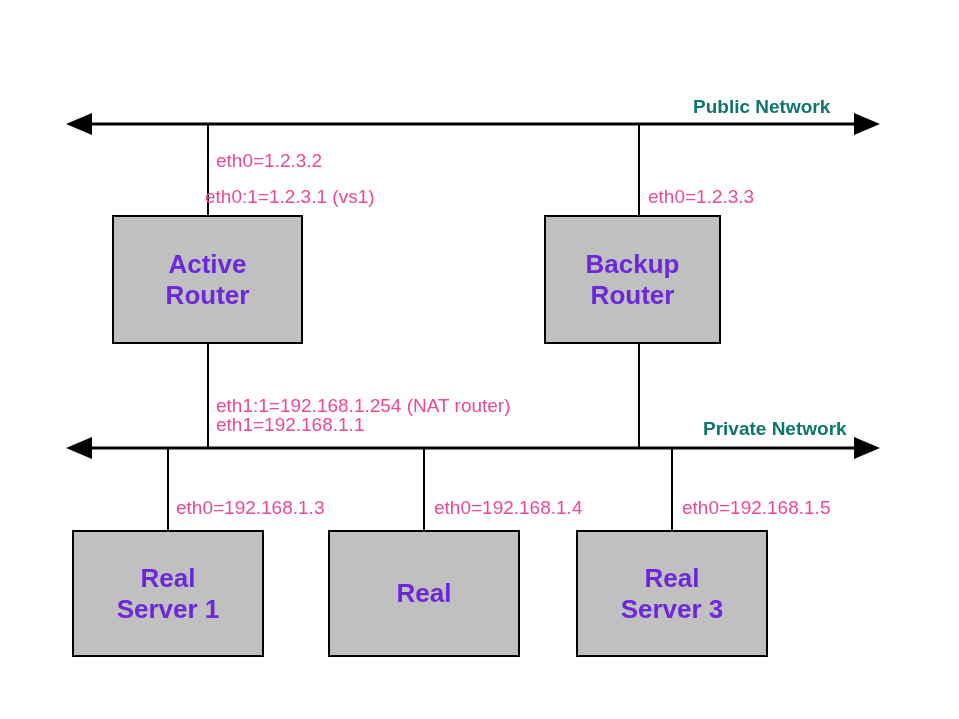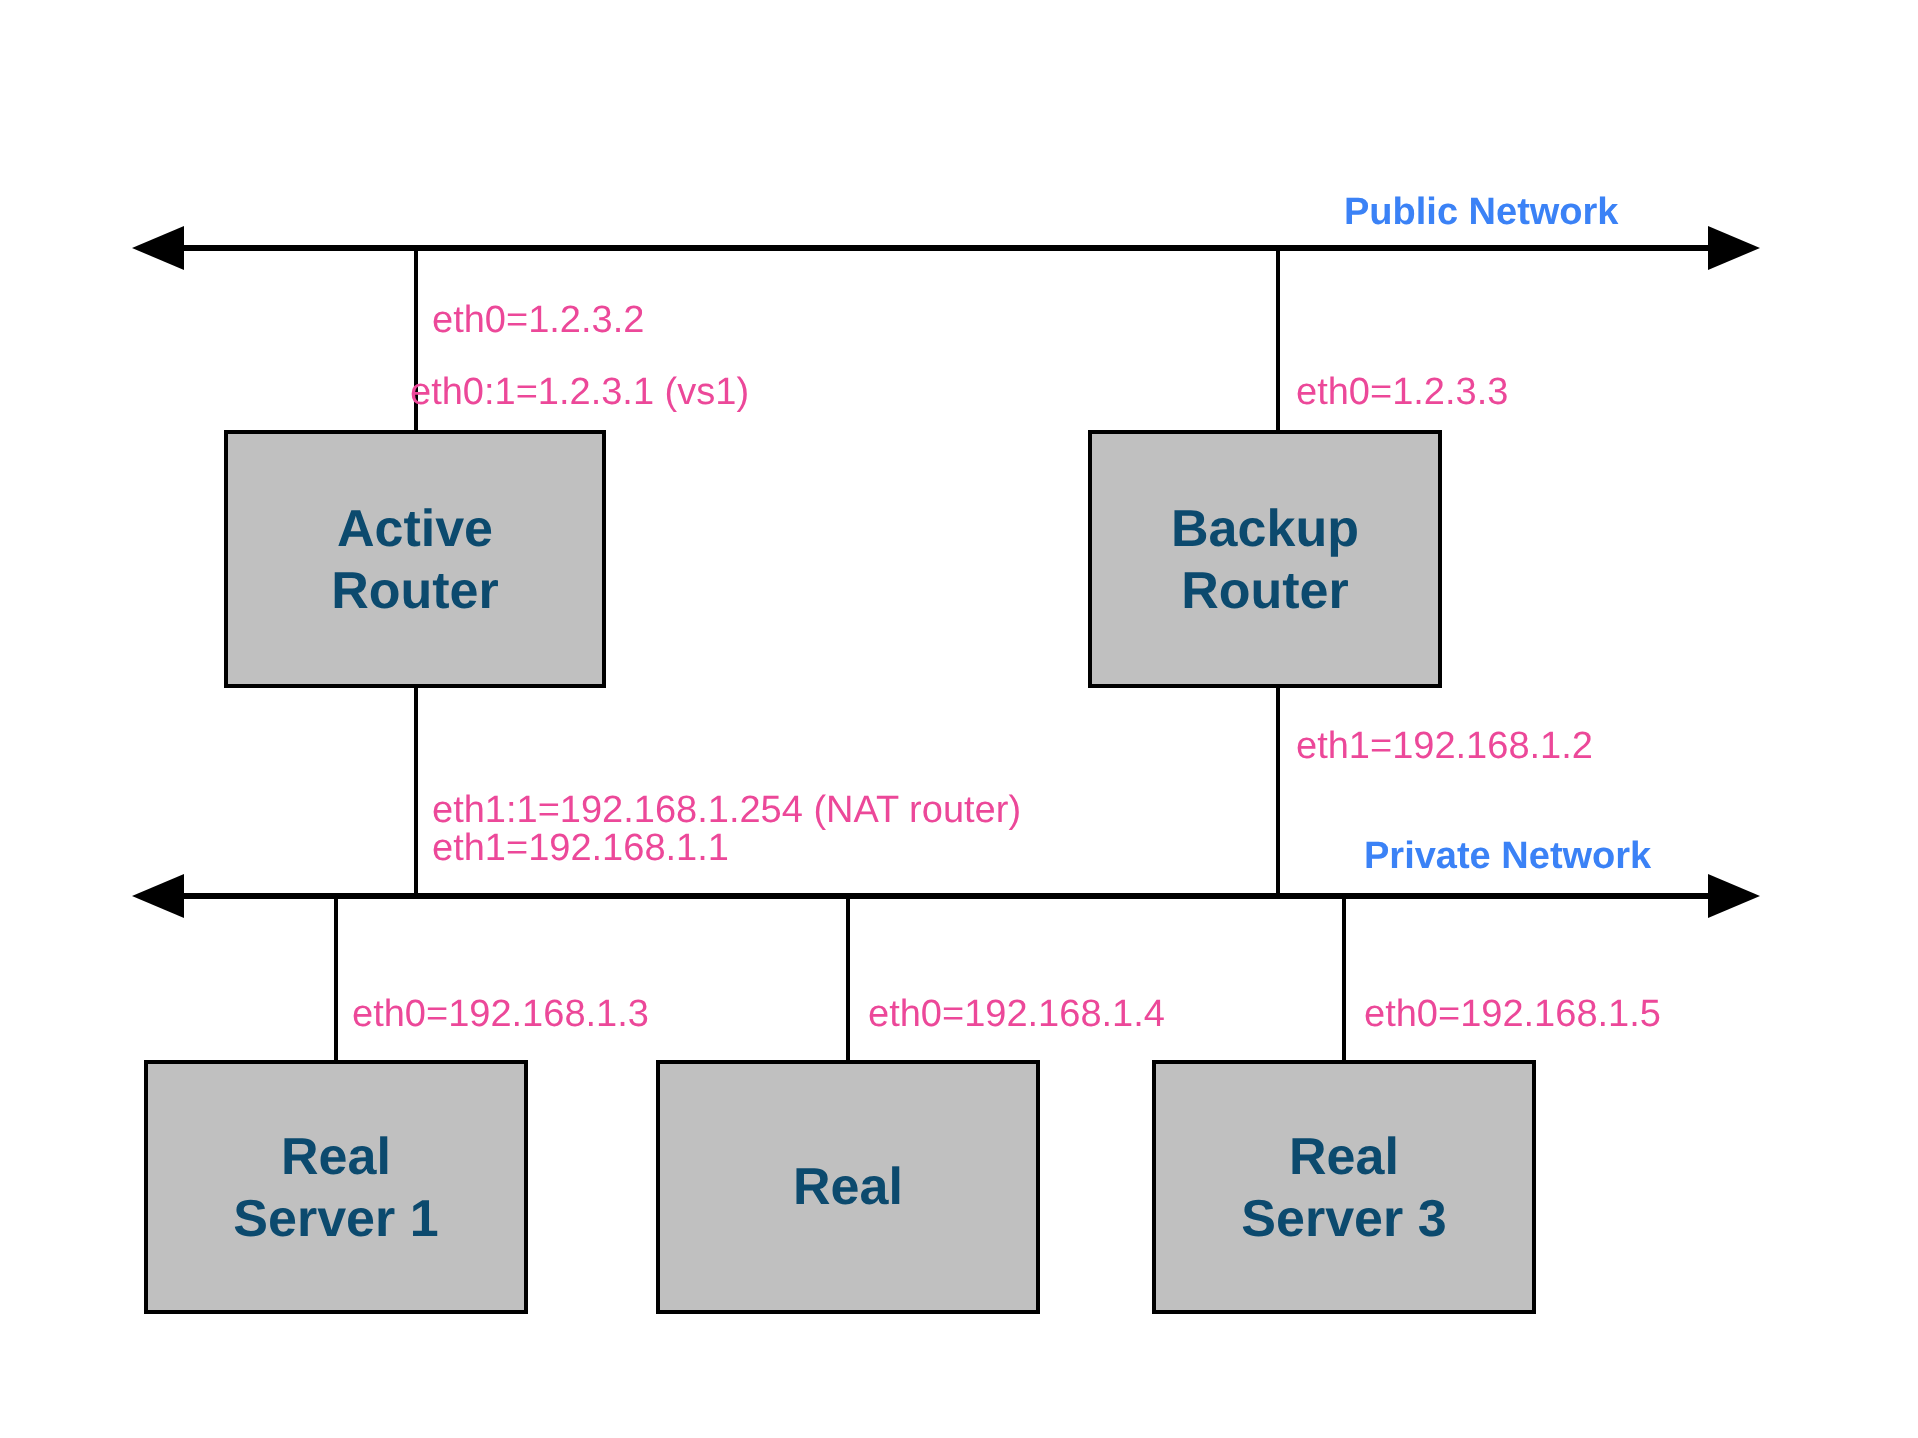--- a/index.html
+++ b/index.html
@@ -30,39 +30,40 @@
     background: #c0c0c0;
     border: 2px solid #000000;
     display: flex;
     flex-direction: column;
     align-items: center;
     justify-content: center;
     text-align: center;
     font-weight: bold;
     font-size: 26px;
     line-height: 1.16;
-    color: #0c4a6e;
+    color: #6d28d9;
   }
   .node-line {
     display: block;
     white-space: nowrap;
   }
   .if-label {
     position: absolute;
     font-size: 19px;
     color: #ec4899;
     white-space: nowrap;
     line-height: 1.45;
   }
   .bus-label {
     position: absolute;
     font-size: 19px;
     font-weight: bold;
-    color: #3b82f6;
+    color: #0f766e;
     white-space: nowrap;
+    margin-left: 21px;
   }
 </style>
 </head>
 <body>
 
 <div id="canvas">
 
   <svg id="diagram-svg" viewBox="0 0 959 719" xmlns="http://www.w3.org/2000/svg">
 
     <g>
@@ -107,21 +108,20 @@
 
   <div class="node-box" style="left:544px; top:215px; width:177px; height:129px;">
     <span class="node-line">Backup</span>
     <span class="node-line">Router</span>
   </div>
 
   <div class="if-label" style="left:216px; top:379px;margin-top:32px;">eth1=192.168.1.1</div>
 
   <div class="if-label" style="left:216px; top:392px;">eth1:1=192.168.1.254 (NAT router)</div>
 
-  <div class="if-label" style="left:648px; top:360px;">eth1=192.168.1.2</div>
 
   <div class="if-label" style="left:176px; top:494px;">eth0=192.168.1.3</div>
 
   <div class="if-label" style="left:434px; top:494px;">eth0=192.168.1.4</div>
 
   <div class="if-label" style="left:682px; top:494px;">eth0=192.168.1.5</div>
 
   <div class="node-box" style="left:72px; top:530px; width:192px; height:127px;">
     <span class="node-line">Real</span>
     <span class="node-line">Server 1</span>

